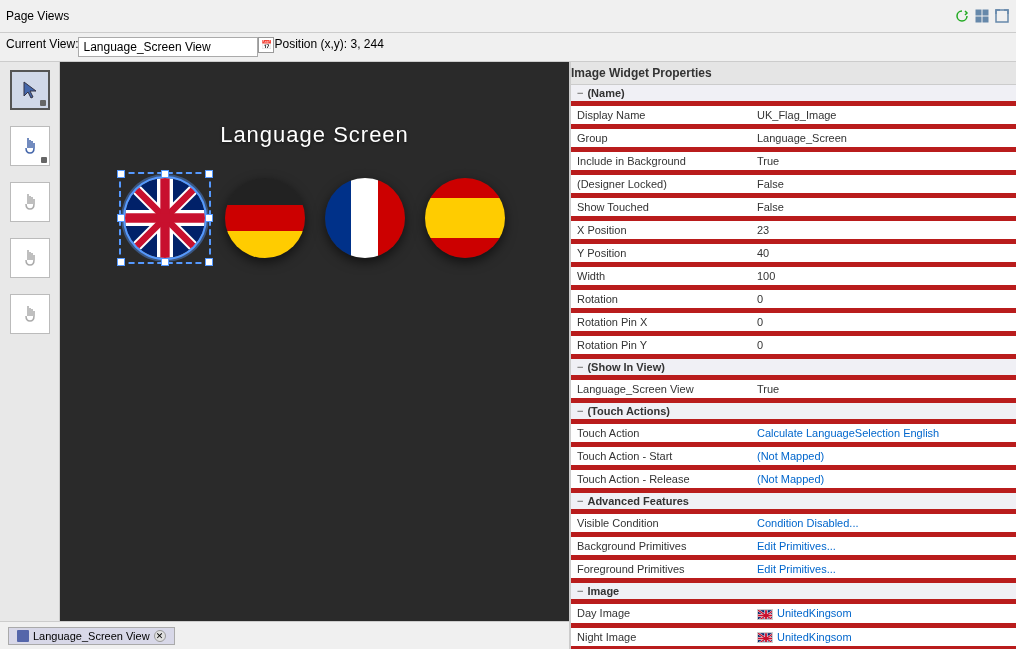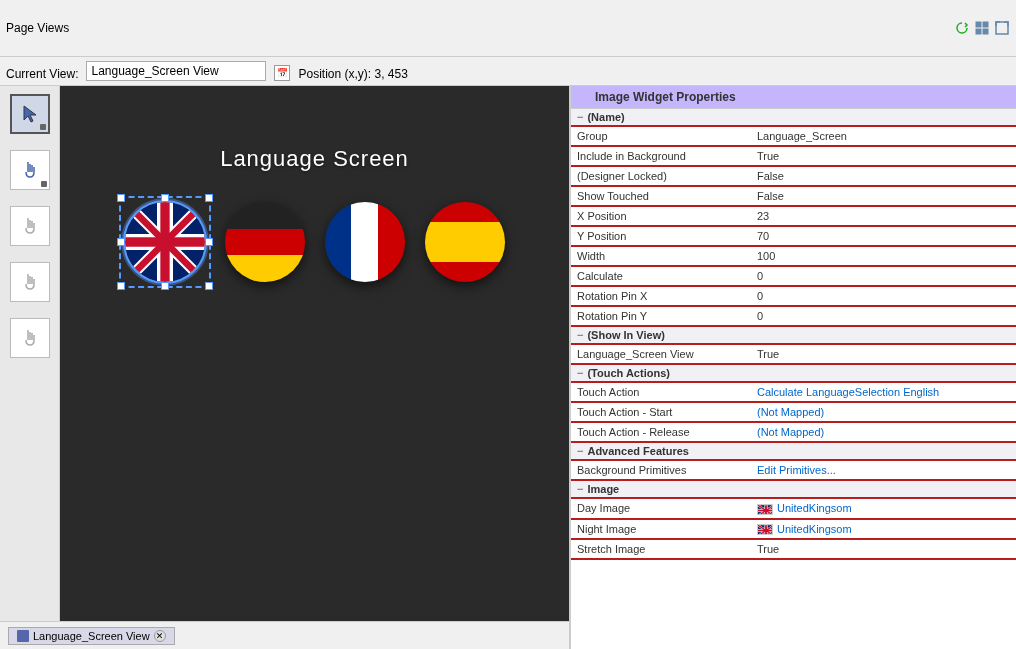--- a/index.html
+++ b/index.html
@@ -1,24 +1,24 @@
 <!DOCTYPE html>
 <html><head>
   <meta charset="utf-8">
   <style>
     * { box-sizing: border-box; margin: 0; padding: 0; }
     body { font-family: 'Segoe UI', Arial, sans-serif; font-size: 12px; background: #f0f0f0; display: flex; flex-direction: column; height: 649px; overflow: hidden; }
 
     
-    .top-bar { display: flex; align-items: center; background: #f0f0f0; padding: 20px 6px; border-bottom: 1px solid #ccc; gap: 24px; }
+    .top-bar { display: flex; align-items: center; background: #f0f0f0; padding: 8px 6px; border-bottom: 1px solid #ccc; gap: 24px; }
     .top-bar-icons { display: flex; gap: 4px; margin-left: auto; }
     .top-bar-icon { width: 16px; height: 16px; display: flex; align-items: center; justify-content: center; cursor: pointer; }
 
     
-    .view-row { display: flex; align-items: flex-end; background: #f0f0f0; padding: 4px 6px; border-bottom: 1px solid #ccc; gap: 8px; }
+    .view-row { display: flex; align-items: flex-start; background: #f0f0f0; padding: 4px 6px; border-bottom: 1px solid #ccc; }
     .view-input { border: 1px solid #aaa; padding: 2px 4px; font-size: 12px; width: 180px; background: white; }
     .calendar-icon { width: 16px; height: 16px; border: 1px solid #999; background: white; display: flex; align-items: center; justify-content: center; font-size: 9px; cursor: pointer; }
 
     
     .main-layout { display: flex; flex: 1; overflow: hidden; }
 
     
     .left-panel { display: flex; flex-direction: column; width: 570px; border-right: 1px solid #ccc; background: #f0f0f0; }
 
     
@@ -63,23 +63,23 @@
     .es-red-bot { height: 25%; background: #cc0000; }
 
     
     .bottom-bar { height: 28px; background: #f0f0f0; border-top: 1px solid #ccc; display: flex; align-items: center; padding: 0 8px; gap: 8px; }
     .view-tab { display: flex; align-items: center; gap: 4px; background: #d8d8e8; border: 1px solid #aaa; padding: 2px 8px; font-size: 11px; cursor: pointer; }
     .view-tab-icon { width: 12px; height: 12px; background: #5566aa; border-radius: 1px; }
     .view-tab-close { width: 12px; height: 12px; border: 1px solid #999; background: #e0e0e0; display: flex; align-items: center; justify-content: center; font-size: 9px; cursor: pointer; border-radius: 50%; }
 
     
     .right-panel { flex: 1; background: white; overflow-y: auto; border-left: 1px solid #ccc; }
-    .props-header { background: #c4b5fd; padding: 4px 24px; font-size: 12px; font-weight: bold; color: #333; border-bottom: 1px solid #ccc; }
+    .props-header { background: #e5e5e5; padding: 4px 0; font-size: 12px; font-weight: bold; color: #333; border-bottom: 1px solid #ccc; }
     .props-table { width: 100%; border-collapse: collapse; }
-    .props-table tr { border-bottom: 2px solid #b91c1c; padding-left: 48px; }
+    .props-table tr { border-bottom: 5px solid #b91c1c; padding-left: 48px; }
     .props-table td { padding: 3px 6px; font-size: 11px; vertical-align: middle; }
     .props-table td:first-child { width: 180px; color: #333; }
     .props-table td:last-child { color: #333; }
     .section-row td { background: #f0f0f5; color: #8844aa; font-weight: bold; font-size: 11px; padding: 2px 6px; }
     .section-row .collapse-btn { color: #888; margin-right: 4px; }
     .link-text { color: #0066cc; cursor: pointer; }
 
     
     .right-panel::-webkit-scrollbar { width: 10px; }
     .right-panel::-webkit-scrollbar-track { background: #f0f0f0; }
@@ -112,21 +112,21 @@
           <polyline points="9,1 13,1 13,5" fill="none" stroke="#6688aa" stroke-width="1.5"></polyline>
         </svg>
     </div>
   </div>
 </div>
 
 <div class="view-row">
   <span>Current View:</span>
   <input class="view-input" type="text" value="Language_Screen View" style="">
   <div class="calendar-icon">📅</div>
-  <span>Position (x,y): 3, 453</span>
+  <span>Position (x,y): 3, 244</span>
 </div>
 
 <div class="main-layout">
 
   <div class="left-panel">
     <div class="canvas-wrapper">
 
       <div class="side-toolbar">
         <div class="tool-btn active">
           <svg width="20" height="20" viewBox="0 0 20 20">
@@ -228,20 +228,24 @@
   </div>
 
   <div class="right-panel">
     <div class="props-header">Image Widget Properties</div>
     <table class="props-table">
       <tbody id="props-body">
       <tr class="section-row">
             <td colspan="2"><span class="collapse-btn">−</span>(Name)</td>
           </tr>
           <tr>
+            <td>Display Name</td>
+            <td>UK_Flag_Image</td>
+          </tr>
+          <tr>
             <td>Group</td>
             <td>Language_Screen</td>
           </tr>
           <tr>
             <td>Include in Background</td>
             <td>True</td>
           </tr>
           <tr>
             <td>(Designer Locked)</td>
             <td>False</td>
@@ -249,28 +253,28 @@
           <tr>
             <td>Show Touched</td>
             <td>False</td>
           </tr>
           <tr>
             <td>X Position</td>
             <td>23</td>
           </tr>
           <tr>
             <td>Y Position</td>
-            <td>70</td>
+            <td>40</td>
           </tr>
           <tr>
             <td>Width</td>
             <td>100</td>
           </tr>
           <tr>
-            <td>Calculate</td>
+            <td>Rotation</td>
             <td>0</td>
           </tr>
           <tr>
             <td>Rotation Pin X</td>
             <td>0</td>
           </tr>
           <tr>
             <td>Rotation Pin Y</td>
             <td>0</td>
           </tr>
@@ -293,21 +297,29 @@
             <td><span class="link-text">(Not Mapped)</span></td>
           </tr>
           <tr>
             <td>Touch Action - Release</td>
             <td><span class="link-text">(Not Mapped)</span></td>
           </tr>
           <tr class="section-row">
             <td colspan="2"><span class="collapse-btn">−</span>Advanced Features</td>
           </tr>
           <tr>
+            <td>Visible Condition</td>
+            <td><span class="link-text">Condition Disabled...</span></td>
+          </tr>
+          <tr>
             <td>Background Primitives</td>
+            <td><span class="link-text">Edit Primitives...</span></td>
+          </tr>
+          <tr>
+            <td>Foreground Primitives</td>
             <td><span class="link-text">Edit Primitives...</span></td>
           </tr>
           <tr class="section-row">
             <td colspan="2"><span class="collapse-btn">−</span>Image</td>
           </tr>
           <tr>
             <td>Day Image</td>
             <td><span style="display: inline-block; width: 16px; height: 11px; margin-right: 4px; vertical-align: middle; overflow: hidden; border: 1px solid rgb(204, 204, 204);"><svg viewBox="0 0 30 20" width="16" height="11">
                   <rect width="30" height="20" fill="#012169"></rect>
                   <line x1="0" y1="0" x2="30" y2="20" stroke="white" stroke-width="4"></line>

